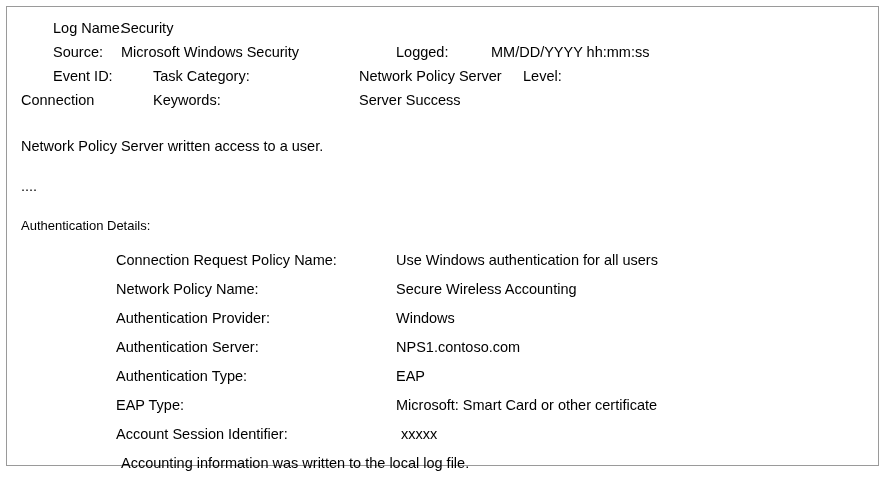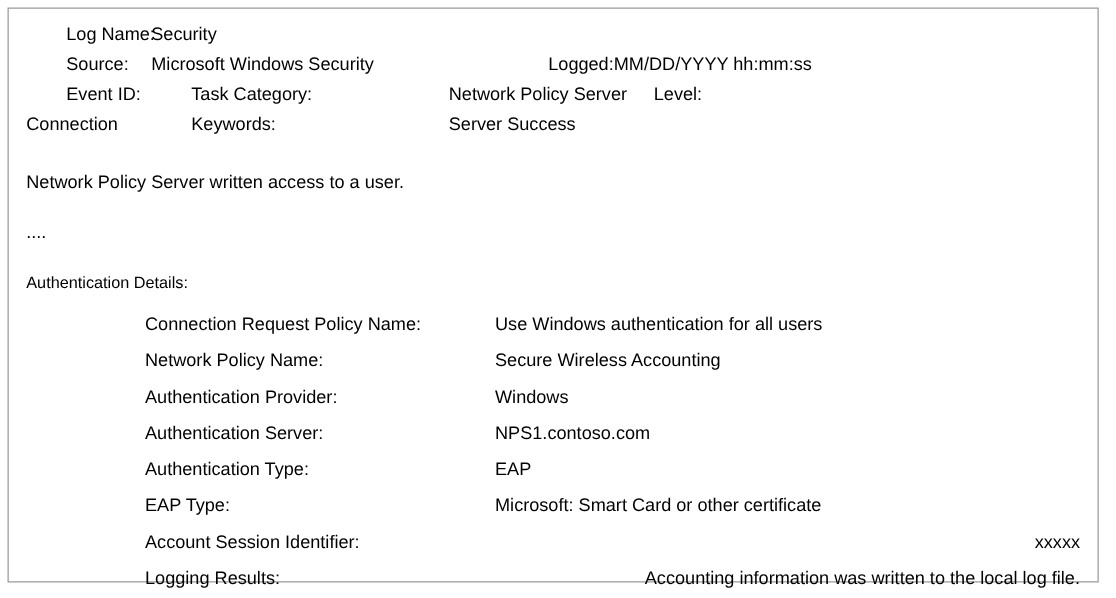--- a/index.html
+++ b/index.html
@@ -54,21 +54,21 @@
     margin-top: 16px;
     display: grid;
     grid-template-columns: 280px 1fr;
     row-gap: 11px;
     font-size: 14.5px;
     line-height: 18px;
     padding-left: 95px;
   }
   .details .d-label { white-space: nowrap; }
   .details .d-value { white-space: nowrap; }
-  .indent-more { padding-left: 5px; text-align: right; }
+  .indent-more { padding-left: 5px; }
 </style>
 </head>
 <body>
 
 <div class="event-panel">
 
   <div class="header-grid">
     <div class="label">Log Name:</div>
     <div class="value">Security</div>
     <div class="label"></div>
@@ -116,17 +116,16 @@
 
     <div class="d-label">Authentication Type:</div>
     <div class="d-value">EAP</div>
 
     <div class="d-label">EAP Type:</div>
     <div class="d-value">Microsoft: Smart Card or other certificate</div>
 
     <div class="d-label">Account Session Identifier:</div>
     <div class="d-value indent-more">xxxxx</div>
 
-    <div class="d-label">Logging Results:</div>
     <div class="d-value indent-more">Accounting information was written to the local log file.</div>
   </div>
 
 </div>
 
 </body></html>

